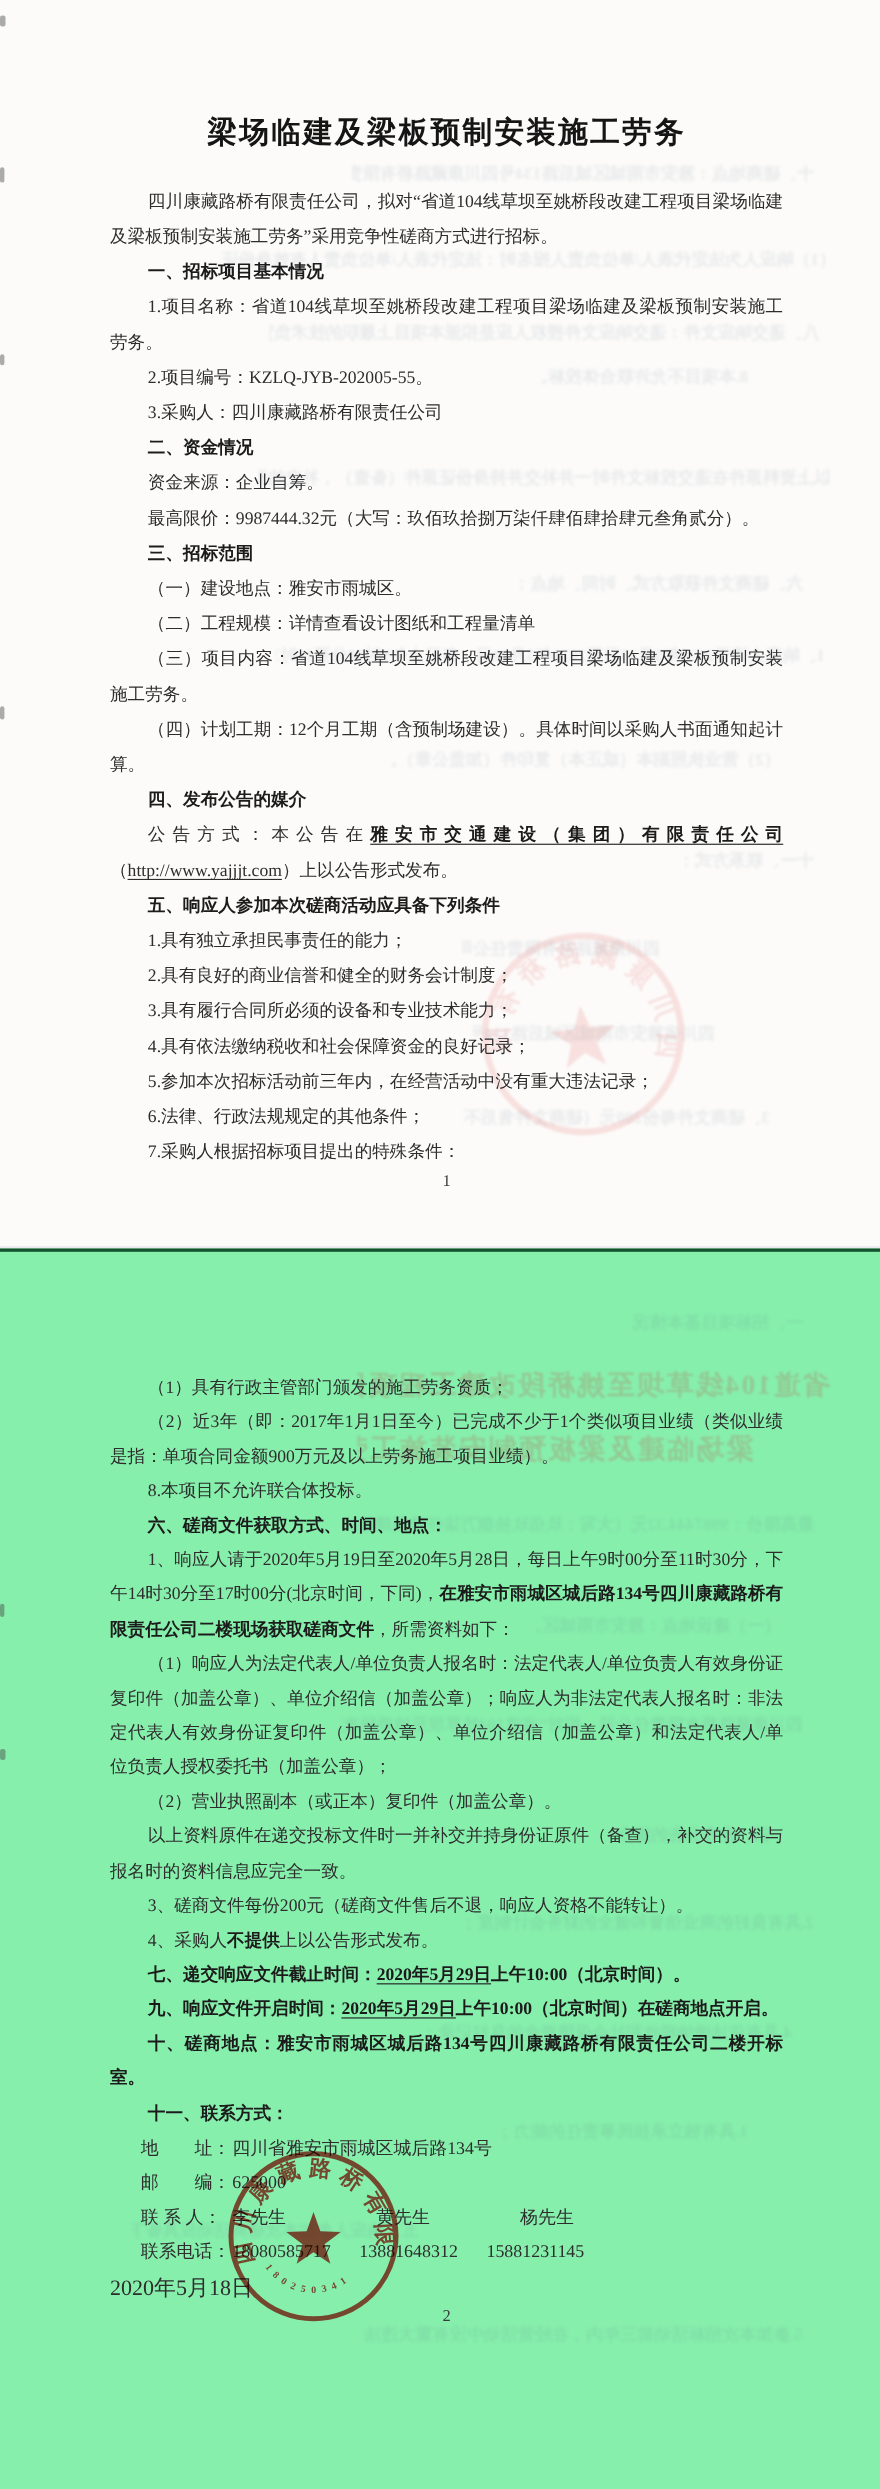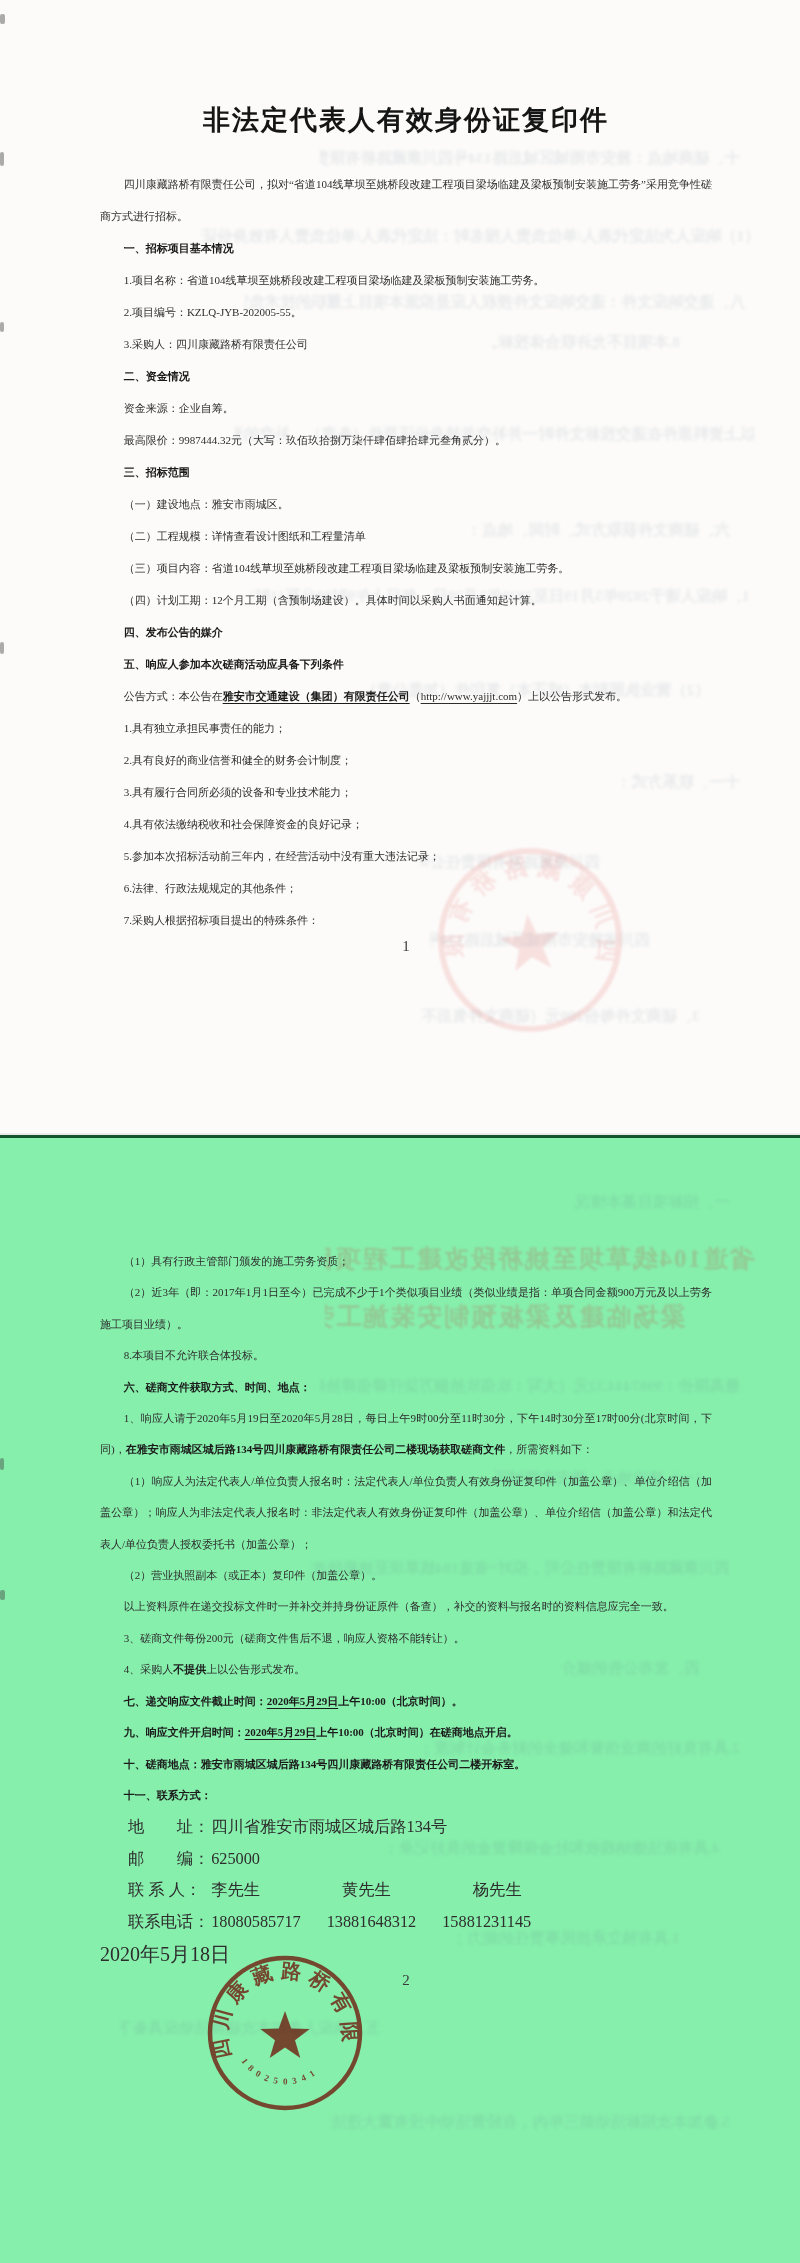--- a/index.html
+++ b/index.html
@@ -7,21 +7,21 @@
           font-family:"Liberation Serif",serif;color:#2b2b2b;background:#e9e9ee;}
   .page{position:absolute;left:0;width:800px;overflow:hidden;}
   .page1{top:0;height:1133px;background:#fcfbfa;}
   .page2{top:1135px;height:1128px;background:#86efac;border-top:3px solid #14532d;}
   .content{position:relative;padding:0 88px 0 100px;}
   .pad1{padding-top:92px;}
   .pad2{padding-top:108px;}
   .title{margin:0;text-align:center;font-size:27px;line-height:56px;letter-spacing:2px;
          font-weight:bold;color:#151515;}
   .title-gap{margin-bottom:20px;}
-  .p{margin:0;font-size:11px;line-height:32px;text-indent:2.15em;text-align:justify;color:#2d2d2d;}
+  .p{margin:0;font-size:16px;line-height:32px;text-indent:2.15em;text-align:justify;color:#2d2d2d;}
   .p2{line-height:31.4px;}
   .hd{font-weight:bold;color:#1b1b1b;}
   .bold{font-weight:bold;color:#1b1b1b;}
   .u{text-decoration:underline;text-underline-offset:3px;}
   .crow{margin:0;font-size:16.3px;line-height:31.4px;padding-left:28px;color:#2d2d2d;}
   .clabel{display:inline-block;width:5.1em;white-space:pre;}
   .cperson{display:inline-block;margin-right:82px;}
   .cphone{display:inline-block;margin-right:26px;}
   .date{margin:2px 0 0 0;font-size:20px;line-height:31.4px;text-align:left;color:#2d2d2d;}
   .pgnum{margin:2px 0 0 0;text-align:center;font-size:15px;color:#3a3a3a;}
@@ -65,45 +65,45 @@
     <div class="bleed" style="top:852px;right:200px;width:180px;">四川康藏路桥有限责任公司</div>
     <div class="bleed" style="top:930px;right:150px;width:220px;">四川省雅安市雨城区城后路134号</div>
     <div class="bleed" style="top:1006px;right:100px;width:280px;">3、磋商文件每份200元（磋商文件售后不退，响应人资格不能转让）。</div>
 
     <div class="smudge" style="left:0;top:14px;width:5px;height:10px;"></div>
     <div class="smudge" style="left:0;top:152px;width:4px;height:14px;"></div>
     <div class="smudge" style="left:0;top:322px;width:4px;height:10px;"></div>
     <div class="smudge" style="left:0;top:642px;width:4px;height:12px;"></div>
 
     <div class="content pad1">
-      <h1 class="title title-gap">非法定代表人有效身份证复印件</h1>
+      <h1 class="title title-gap">梁场临建及梁板预制安装施工劳务</h1>
 
       <p class="p">四川康藏路桥有限责任公司，拟对“省道104线草坝至姚桥段改建工程项目梁场临建及梁板预制安装施工劳务”采用竞争性磋商方式进行招标。</p>
 
       <p class="p hd">一、招标项目基本情况</p>
       <p class="p">1.项目名称：省道104线草坝至姚桥段改建工程项目梁场临建及梁板预制安装施工劳务。</p>
       <p class="p">2.项目编号：KZLQ-JYB-202005-55。</p>
       <p class="p">3.采购人：四川康藏路桥有限责任公司</p>
 
       <p class="p hd">二、资金情况</p>
       <p class="p">资金来源：企业自筹。</p>
       <p class="p">最高限价：9987444.32元（大写：玖佰玖拾捌万柒仟肆佰肆拾肆元叁角贰分）。</p>
 
       <p class="p hd">三、招标范围</p>
       <p class="p">（一）建设地点：雅安市雨城区。</p>
       <p class="p">（二）工程规模：详情查看设计图纸和工程量清单</p>
       <p class="p">（三）项目内容：省道104线草坝至姚桥段改建工程项目梁场临建及梁板预制安装施工劳务。</p>
       <p class="p">（四）计划工期：12个月工期（含预制场建设）。具体时间以采购人书面通知起计算。</p>
 
       <p class="p hd">四、发布公告的媒介</p>
-      <p class="p hd">五、响应人参加本次磋商活动应具备下列条件</p>
-
       <p class="p">
         <span>公告方式：本公告在</span><span class="bold u">雅安市交通建设（集团）有限责任公司</span><span>（</span><span class="u">http://www.yajjjt.com</span><span>）</span><span>上以公告形式发布。</span>
       </p>
+
+      <p class="p hd">五、响应人参加本次磋商活动应具备下列条件</p>
       <p class="p">1.具有独立承担民事责任的能力；</p>
       <p class="p">2.具有良好的商业信誉和健全的财务会计制度；</p>
       <p class="p">3.具有履行合同所必须的设备和专业技术能力；</p>
       <p class="p">4.具有依法缴纳税收和社会保障资金的良好记录；</p>
       <p class="p">5.参加本次招标活动前三年内，在经营活动中没有重大违法记录；</p>
       <p class="p">6.法律、行政法规规定的其他条件；</p>
       <p class="p">7.采购人根据招标项目提出的特殊条件：</p>
 
       <p class="pgnum">1</p>
     </div>

